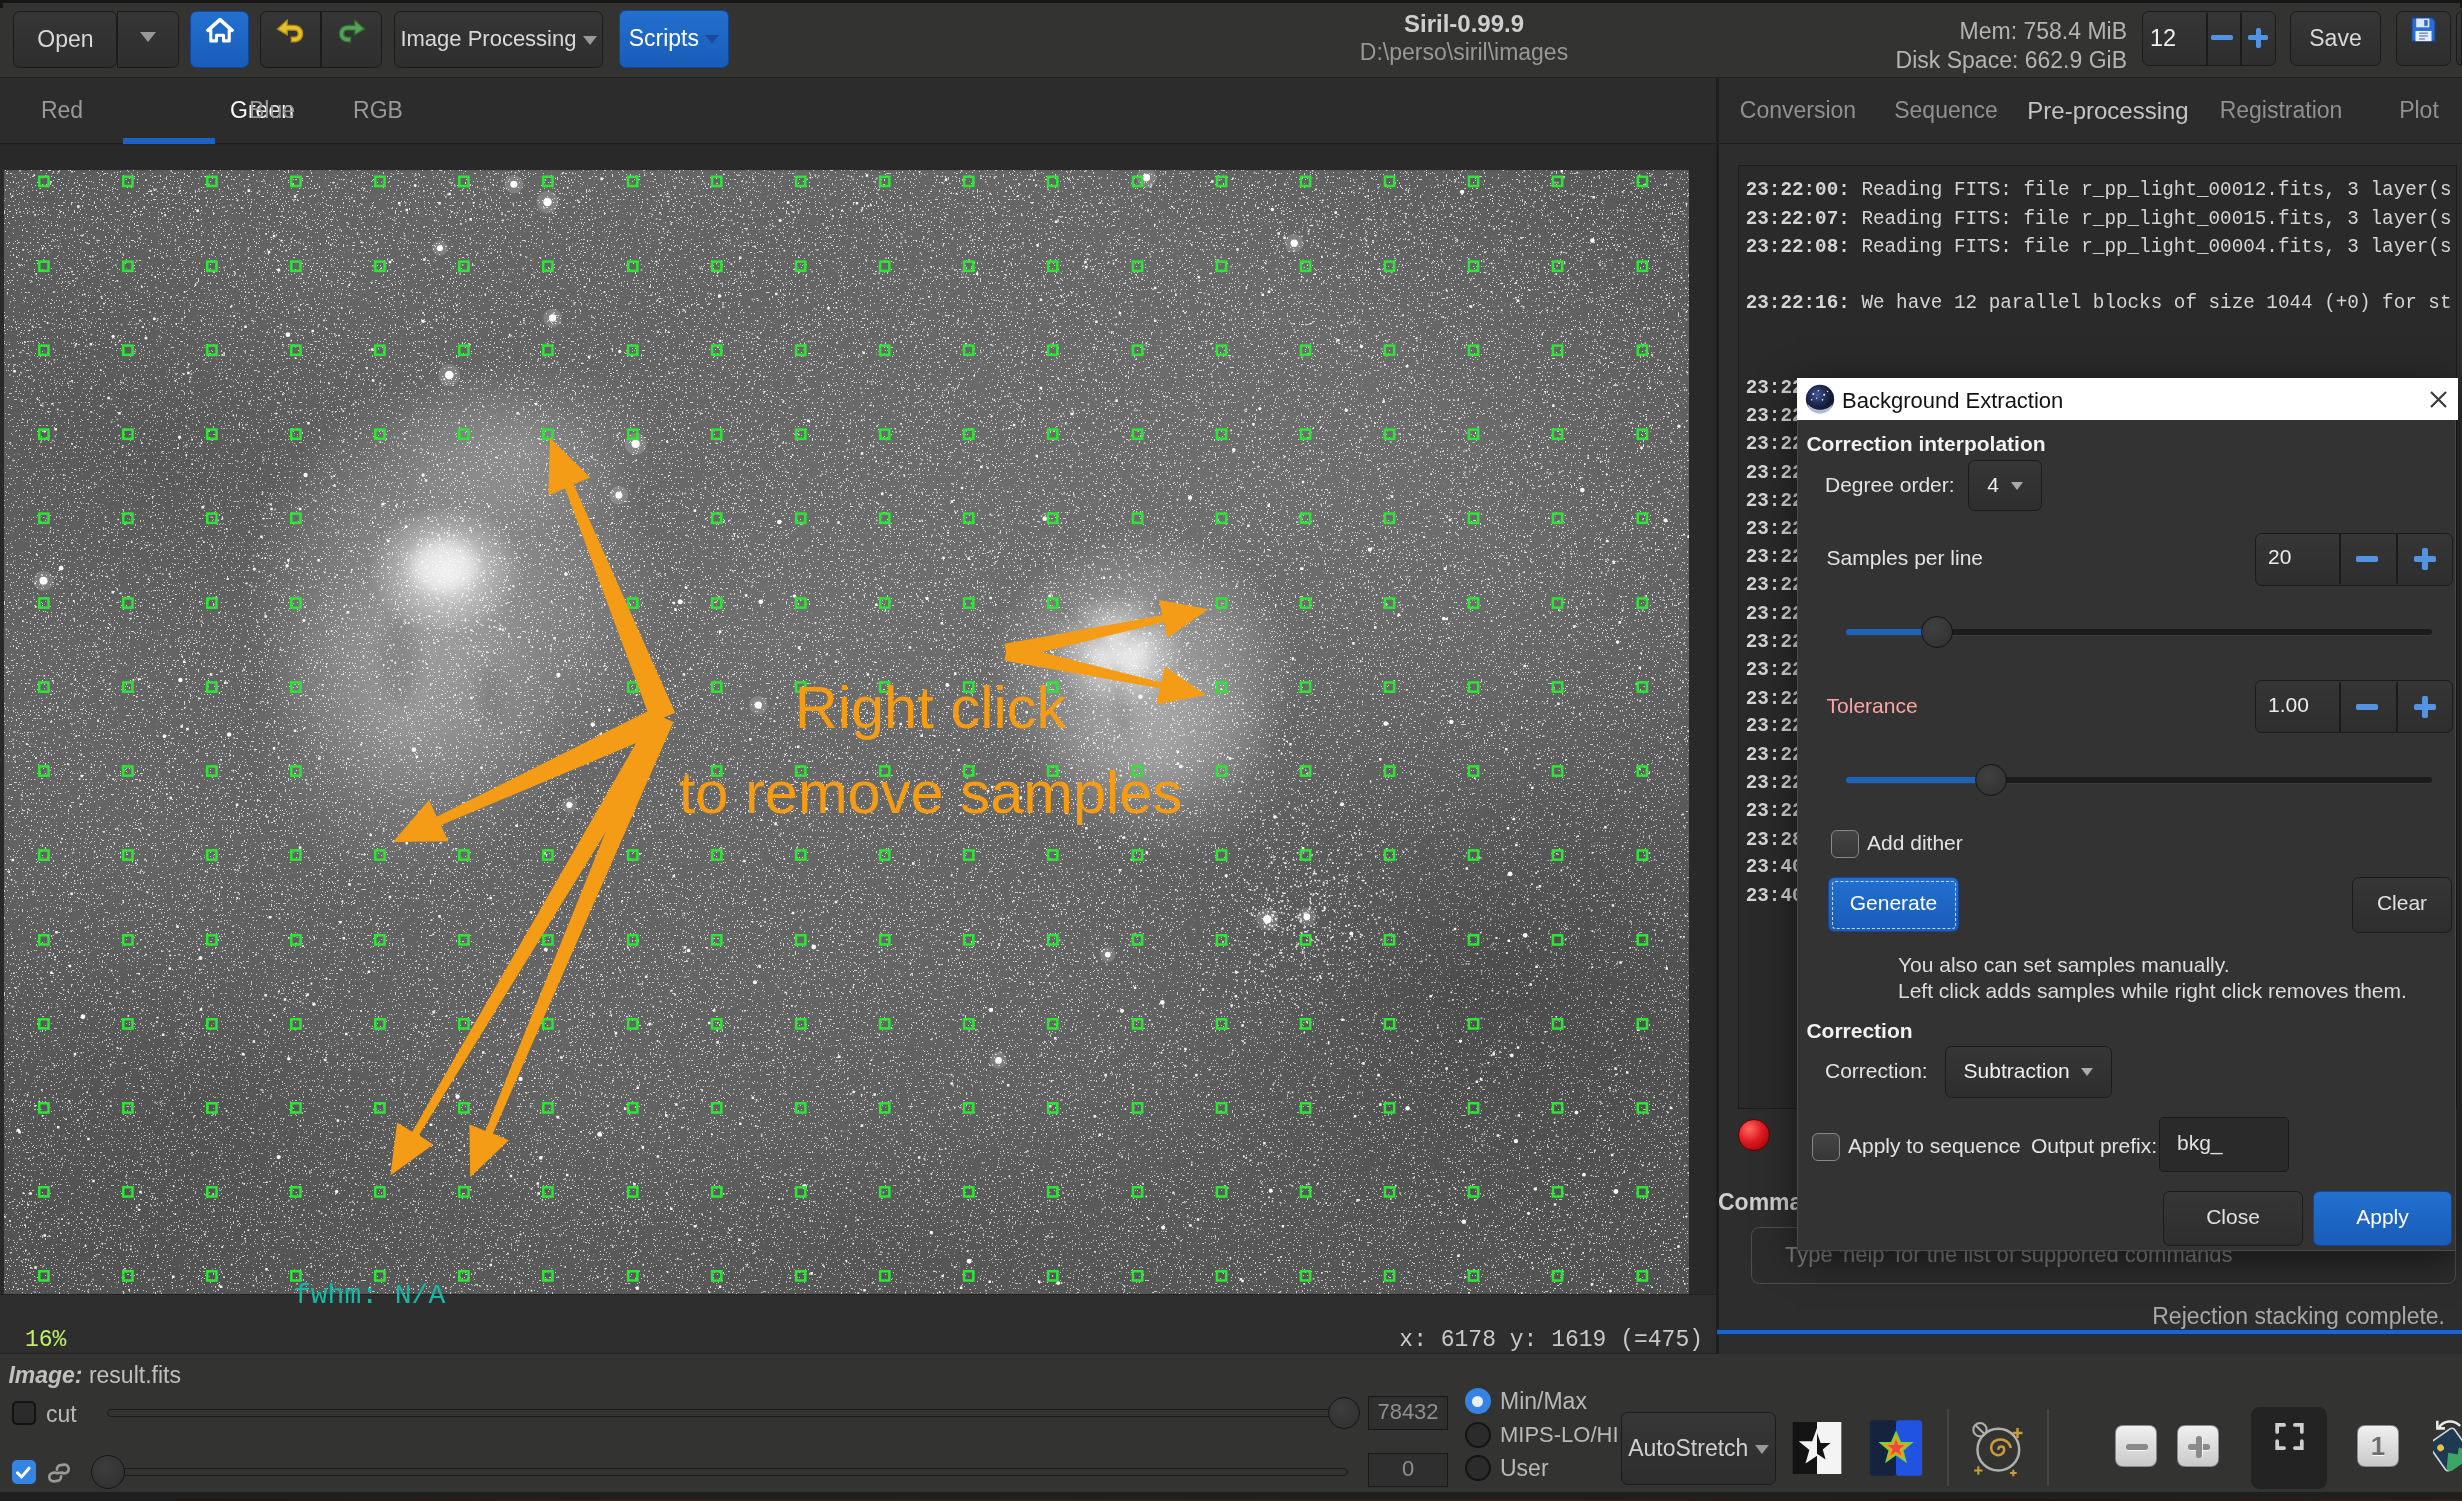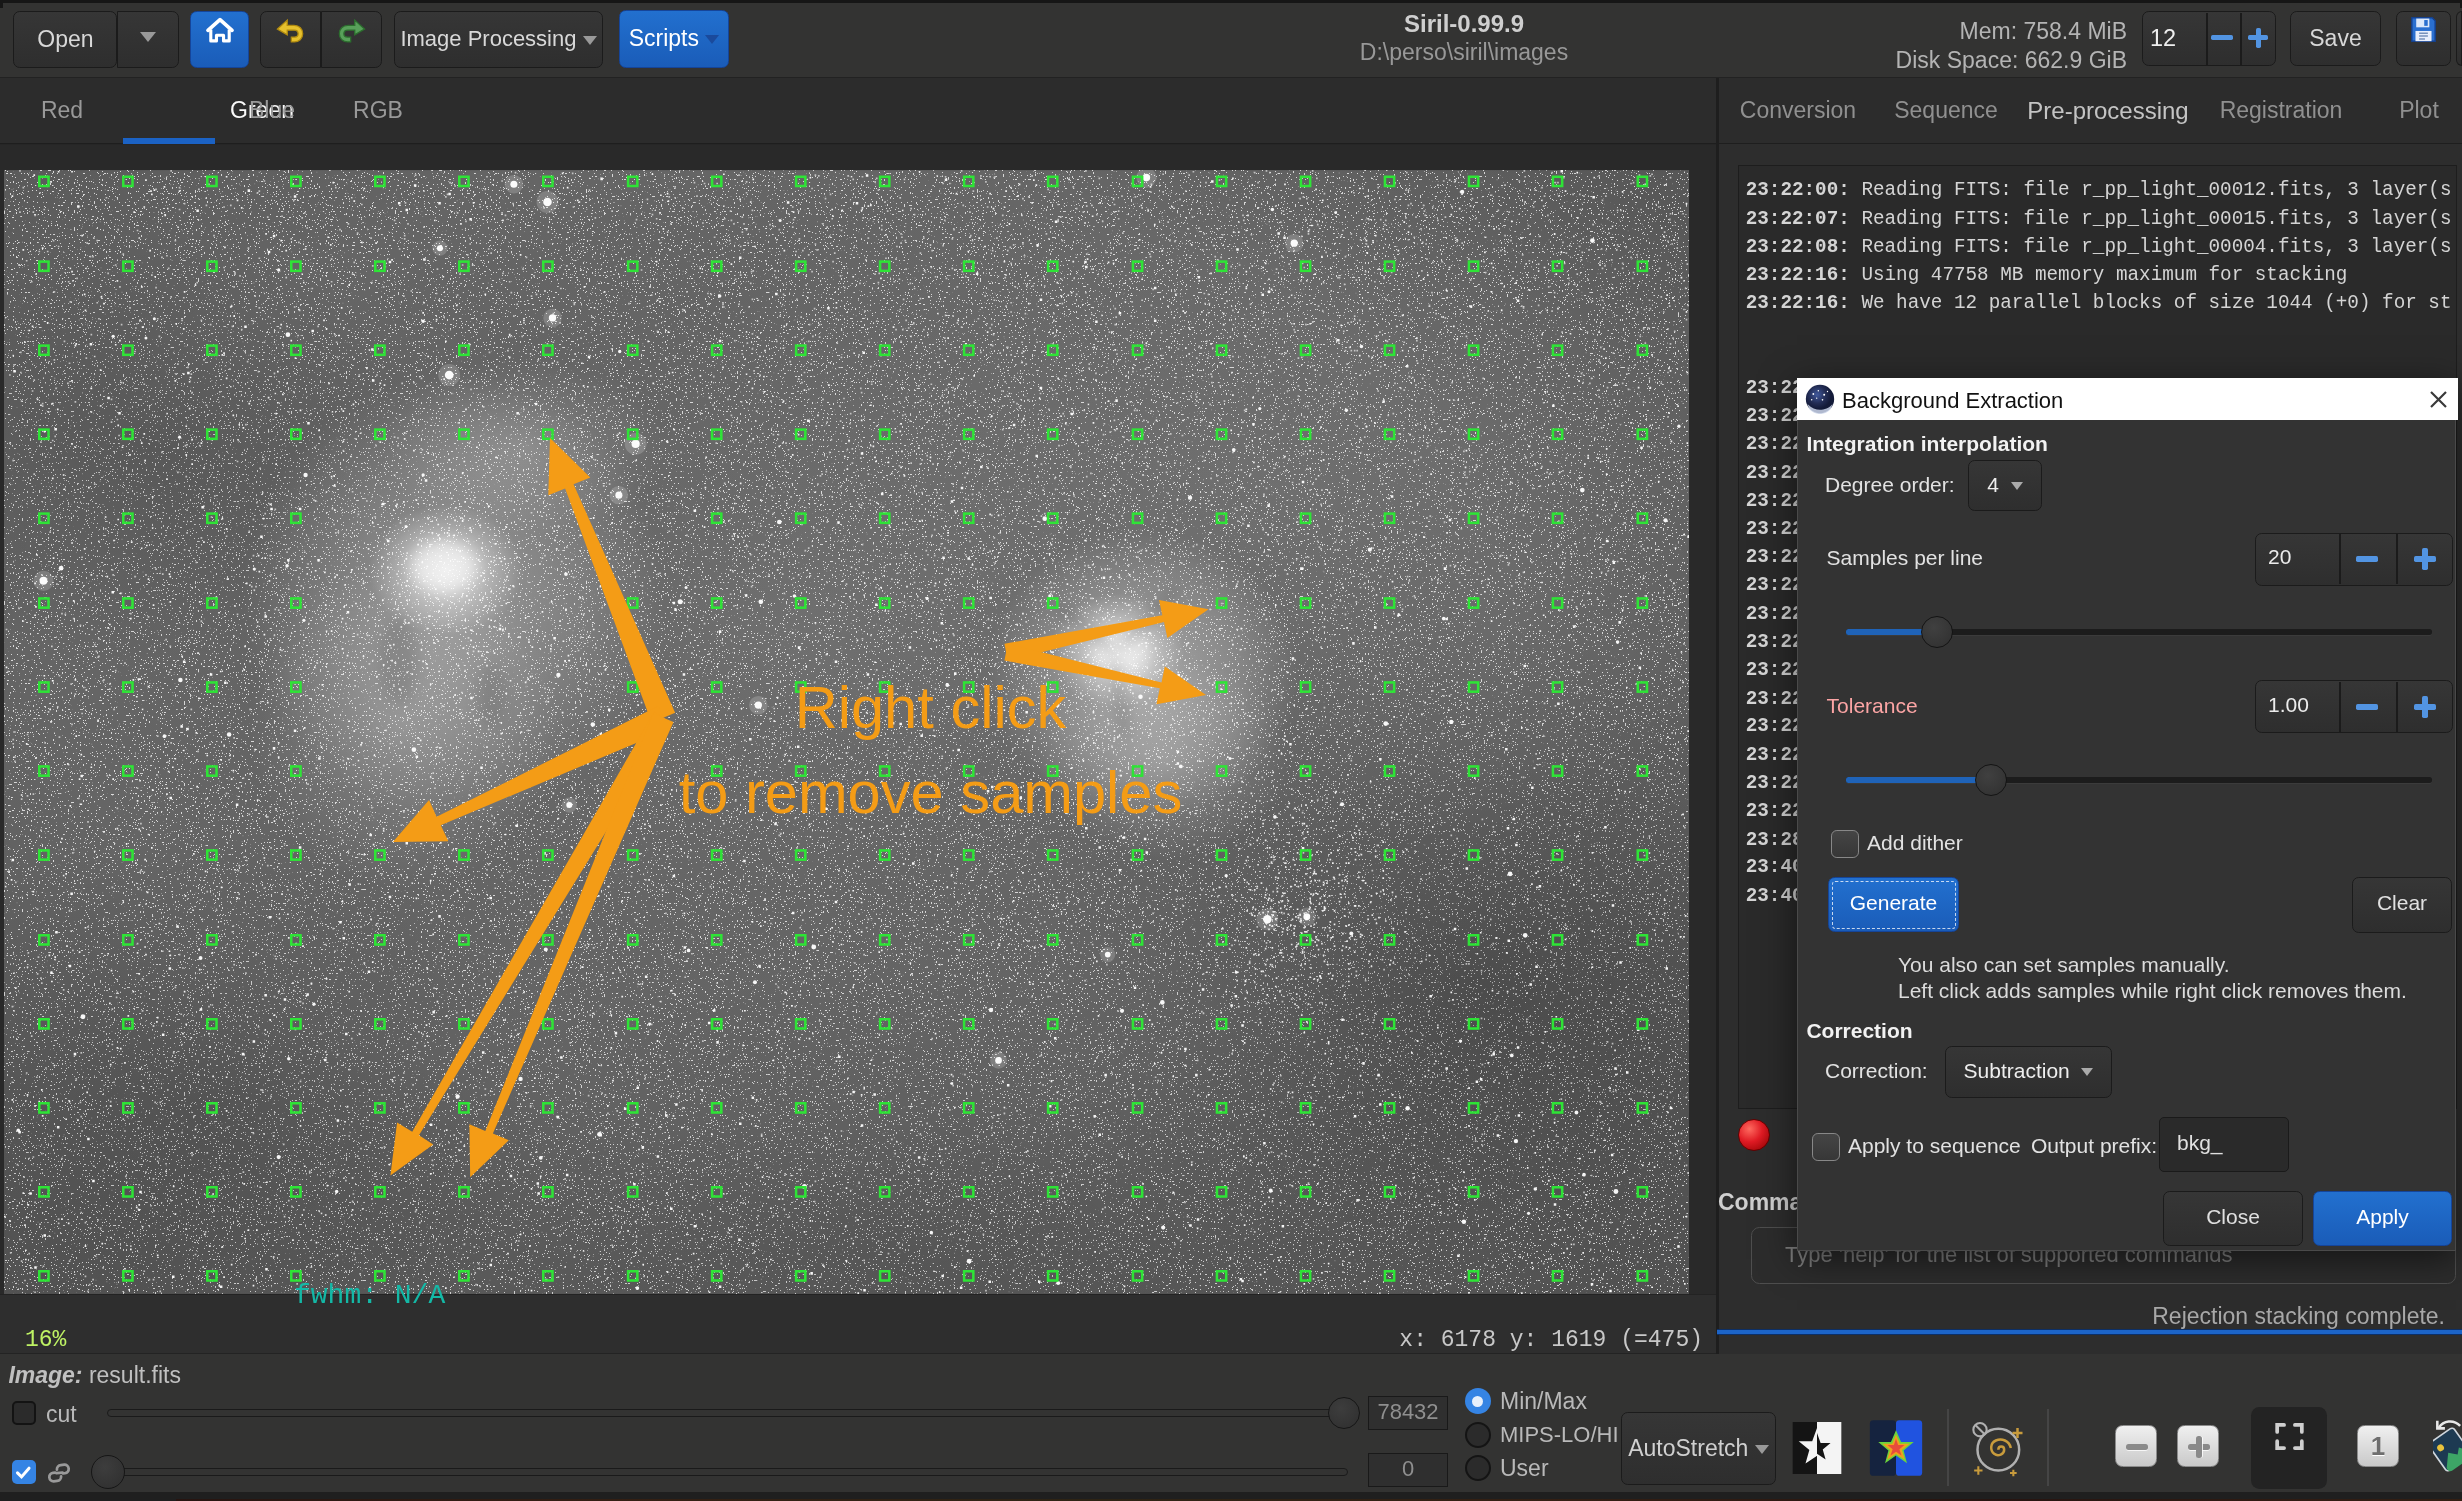--- a/index.html
+++ b/index.html
@@ -535,21 +535,20 @@
 <div style="position:absolute;left:25px;top:1325px;width:252px;height:25px;color:#bef264;font-size:23px"><span class="mono">16%</span></div>
 <div style="position:absolute;left:294px;top:1278px;width:336px;height:25px;color:#14b8a6;font-size:28px"><span class="mono">fwhm: N/A</span></div>
 <div style="position:absolute;left:1260px;top:1325px;width:443px;height:25px;color:#c8c8c8;font-size:23px;text-align:right"><span class="mono">x: 6178 y: 1619 (=475)</span></div>
 <div style="position:absolute;left:1718px;top:144px;width:744px;height:1210px;background:#2d2d2d"></div>
 <div style="position:absolute;left:1716px;top:78px;width:2.5px;height:1276px;background:#1e1e1e"></div>
 <div style="position:absolute;left:1738px;top:165px;width:719px;height:944px;background:#2a2a2a;border:1.7px solid #1d1d1d;color:#d4d4d4;font-size:19.3px;overflow:hidden">
     <div class="mono" style="position:relative;width:100%;height:100%">
       <div style="position:absolute;left:6.7px;top:13.4px;width:705px;height:28px;white-space:nowrap;overflow:hidden"><b>23:22:00:</b> Reading FITS: file r_pp_light_00012.fits, 3 layer(s)</div>
       <div style="position:absolute;left:6.7px;top:42px;width:705px;height:28px;white-space:nowrap;overflow:hidden"><b>23:22:07:</b> Reading FITS: file r_pp_light_00015.fits, 3 layer(s)</div>
       <div style="position:absolute;left:6.7px;top:70px;width:705px;height:28px;white-space:nowrap;overflow:hidden"><b>23:22:08:</b> Reading FITS: file r_pp_light_00004.fits, 3 layer(s)</div>
-      <div style="position:absolute;left:6.7px;top:98px;width:705px;height:28px;white-space:nowrap;overflow:hidden"><b>23:22:16:</b> Using 47758 MB memory maximum for stacking</div>
       <div style="position:absolute;left:6.7px;top:126px;width:705px;height:28px;white-space:nowrap;overflow:hidden"><b>23:22:16:</b> We have 12 parallel blocks of size 1044 (+0) for sta</div>
       <div style="position:absolute;left:6.7px;top:211px;width:705px;height:28px;white-space:nowrap;overflow:hidden"><b>23:22:30:</b> Pixel rejection in channel #1: 0.673% - 0.541%</div>
       <div style="position:absolute;left:6.7px;top:239px;width:705px;height:28px;white-space:nowrap;overflow:hidden"><b>23:22:30:</b> Pixel rejection in channel #2: 0.684% - 0.537%</div>
       <div style="position:absolute;left:6.7px;top:267px;width:705px;height:28px;white-space:nowrap;overflow:hidden"><b>23:22:31:</b> Integration of 16 images:</div>
       <div style="position:absolute;left:6.7px;top:296px;width:705px;height:28px;white-space:nowrap;overflow:hidden"><b>23:22:31:</b> Normalization ............. additive + scaling</div>
       <div style="position:absolute;left:6.7px;top:324px;width:705px;height:28px;white-space:nowrap;overflow:hidden"><b>23:22:31:</b> Pixel rejection ........... Winsorized sigma clipping</div>
       <div style="position:absolute;left:6.7px;top:352px;width:705px;height:28px;white-space:nowrap;overflow:hidden"><b>23:22:32:</b> Rejection parameters ...... low=3.000 high=3.000</div>
       <div style="position:absolute;left:6.7px;top:380px;width:705px;height:28px;white-space:nowrap;overflow:hidden"><b>23:22:32:</b> Background noise value (channel: #0): 102.073</div>
       <div style="position:absolute;left:6.7px;top:408px;width:705px;height:28px;white-space:nowrap;overflow:hidden"><b>23:22:33:</b> Background noise value (channel: #1): 64.894</div>
       <div style="position:absolute;left:6.7px;top:437px;width:705px;height:28px;white-space:nowrap;overflow:hidden"><b>23:22:33:</b> Background noise value (channel: #2): 77.151</div>
@@ -665,21 +664,21 @@
           <circle cx="27" cy="9" r="0.8"></circle>
           <circle cx="14" cy="17" r="0.8"></circle>
           <circle cx="21" cy="19" r="1"></circle>
           <circle cx="8" cy="19" r="0.9"></circle>
         </g>
       </svg></div>
     <div style="position:absolute;left:44px;top:9.2px;color:#111;font-size:22px">Background Extraction</div>
     <svg style="position:absolute;left:628px;top:8.4px" width="25" height="25" viewBox="0 0 30 30">
       <path d="M6 6 24 24M24 6 6 24" stroke="#3a3a3a" stroke-width="2.6"></path>
     </svg>
-    <div style="position:absolute;left:8.4px;top:53px;color:#f2f2f2;font-size:21px;font-weight:bold">Integration interpolation</div>
+    <div style="position:absolute;left:8.4px;top:53px;color:#f2f2f2;font-size:21px;font-weight:bold">Correction interpolation</div>
     <div style="position:absolute;left:27px;top:94px;color:#e2e2e2;font-size:21px">Degree order:</div>
     <div style="position:absolute;left:170px;top:81px;width:74px;height:51px;background:linear-gradient(#363636,#2e2e2e);border:1.7px solid #1b1b1b;border-radius:6.7px;color:#eee;font-size:21px;line-height:48px;text-align:center">4 &nbsp;<span style="display:inline-block;width:0;height:0;border-left:6.7px solid transparent;border-right:6.7px solid transparent;border-top:8.4px solid #aaa;vertical-align:middle"></span></div>
     <div style="position:absolute;left:28.6px;top:167px;color:#e2e2e2;font-size:21px">Samples per line</div>
     <div style="position:absolute;left:457px;top:154px;width:198px;height:53px;background:linear-gradient(#363636,#2e2e2e);border:1.7px solid #1b1b1b;border-radius:6.7px"></div>
     <div style="position:absolute;left:470px;top:166px;width:67px;height:28.6px;color:#ececec;font-size:21px">20</div>
     <div style="position:absolute;left:541px;top:155px;width:1.7px;height:50px;background:#1b1b1b"></div>
     <div style="position:absolute;left:598px;top:155px;width:1.7px;height:50px;background:#1b1b1b"></div>
     <div style="position:absolute;left:558px;top:177px;width:22px;height:5.9px;background:#5294e2;border-radius:1.7px"></div>
     <div style="position:absolute;left:616px;top:177px;width:22px;height:5.9px;background:#5294e2;border-radius:1.7px"></div>
     <div style="position:absolute;left:624px;top:169px;width:5.9px;height:22px;background:#5294e2;border-radius:1.7px"></div>

